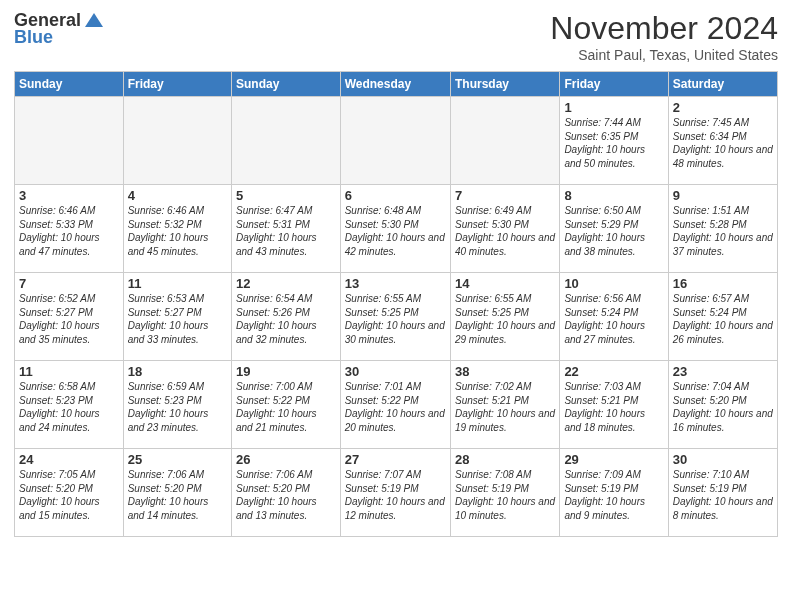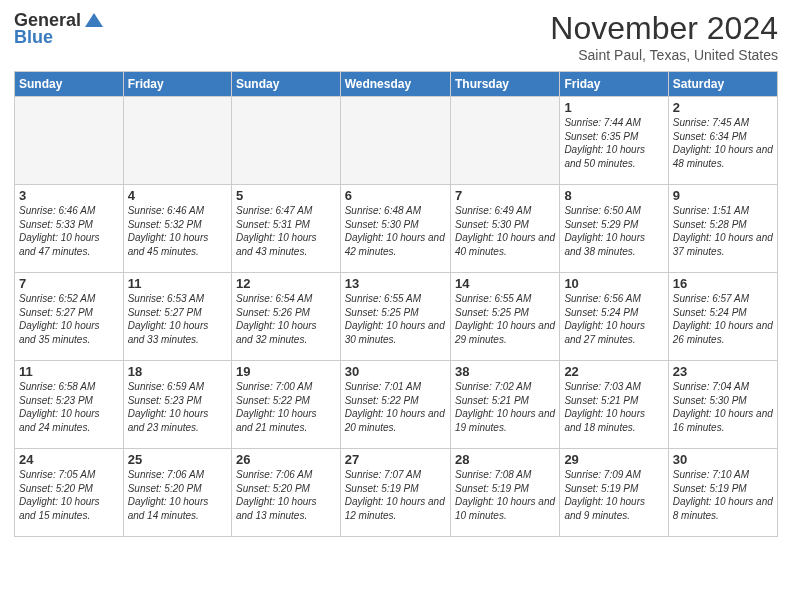--- a/index.html
+++ b/index.html
@@ -280,21 +280,21 @@
           <td>
             <span class="day-num">22</span>
             <div class="day-info">Sunrise: 7:03 AM
 Sunset: 5:21 PM
 Daylight: 10 hours
 and 18 minutes.</div>
           </td>
           <td>
             <span class="day-num">23</span>
             <div class="day-info">Sunrise: 7:04 AM
-Sunset: 5:30 PM
+Sunset: 5:20 PM
 Daylight: 10 hours
 and 16 minutes.</div>
           </td>
         </tr>
         <tr>
           <td>
             <span class="day-num">24</span>
             <div class="day-info">Sunrise: 7:05 AM
 Sunset: 5:20 PM
 Daylight: 10 hours

